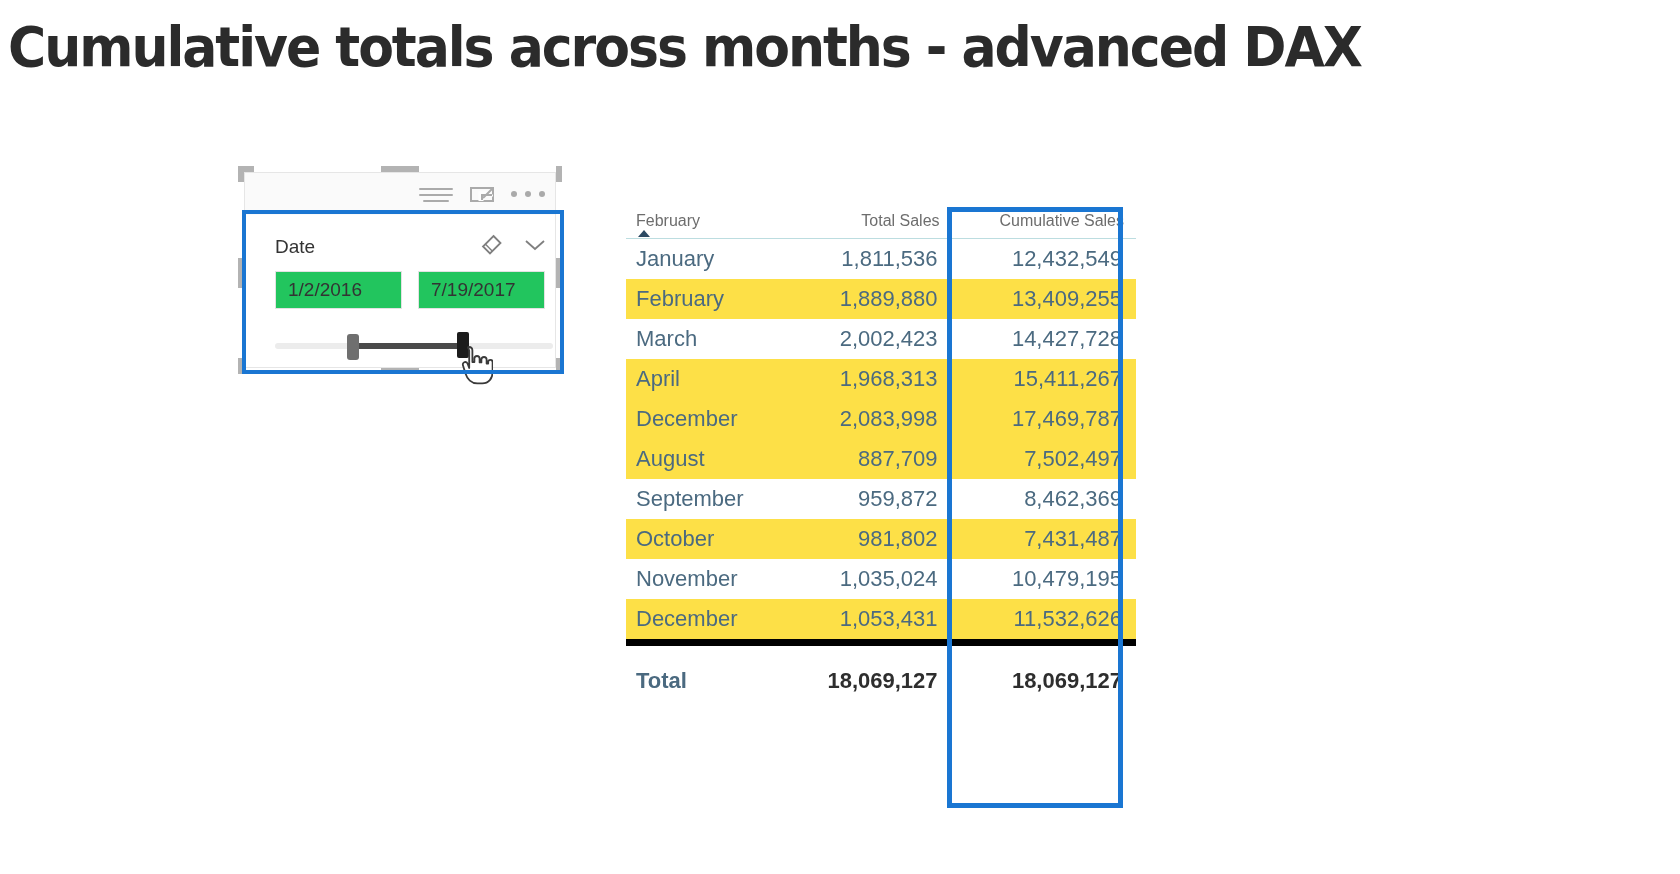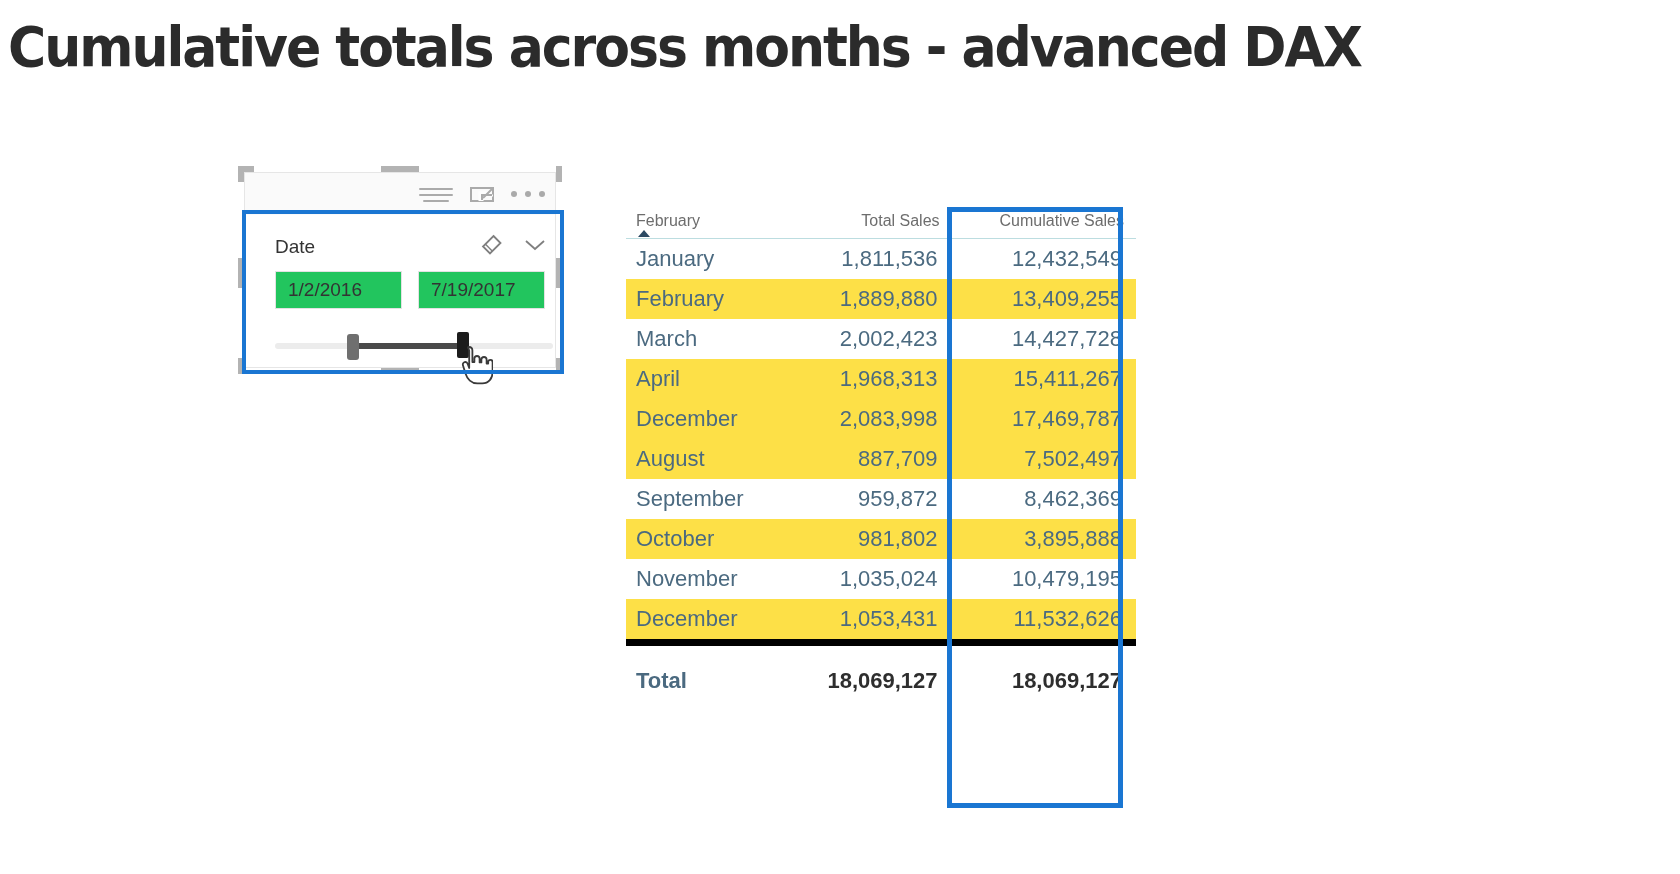--- a/index.html
+++ b/index.html
@@ -422,21 +422,21 @@
         <td class="cum-col">7,502,497</td>
       </tr>
       <tr>
         <td class="month-col">September</td>
         <td class="sales-col">959,872</td>
         <td class="cum-col">8,462,369</td>
       </tr>
       <tr class="alt">
         <td class="month-col">October</td>
         <td class="sales-col">981,802</td>
-        <td class="cum-col">3,895,888</td>
+        <td class="cum-col">7,431,487</td>
       </tr>
       <tr>
         <td class="month-col">November</td>
         <td class="sales-col">1,035,024</td>
         <td class="cum-col">10,479,195</td>
       </tr>
       <tr class="alt last-data">
         <td class="month-col">December</td>
         <td class="sales-col">1,053,431</td>
         <td class="cum-col">11,532,626</td>

